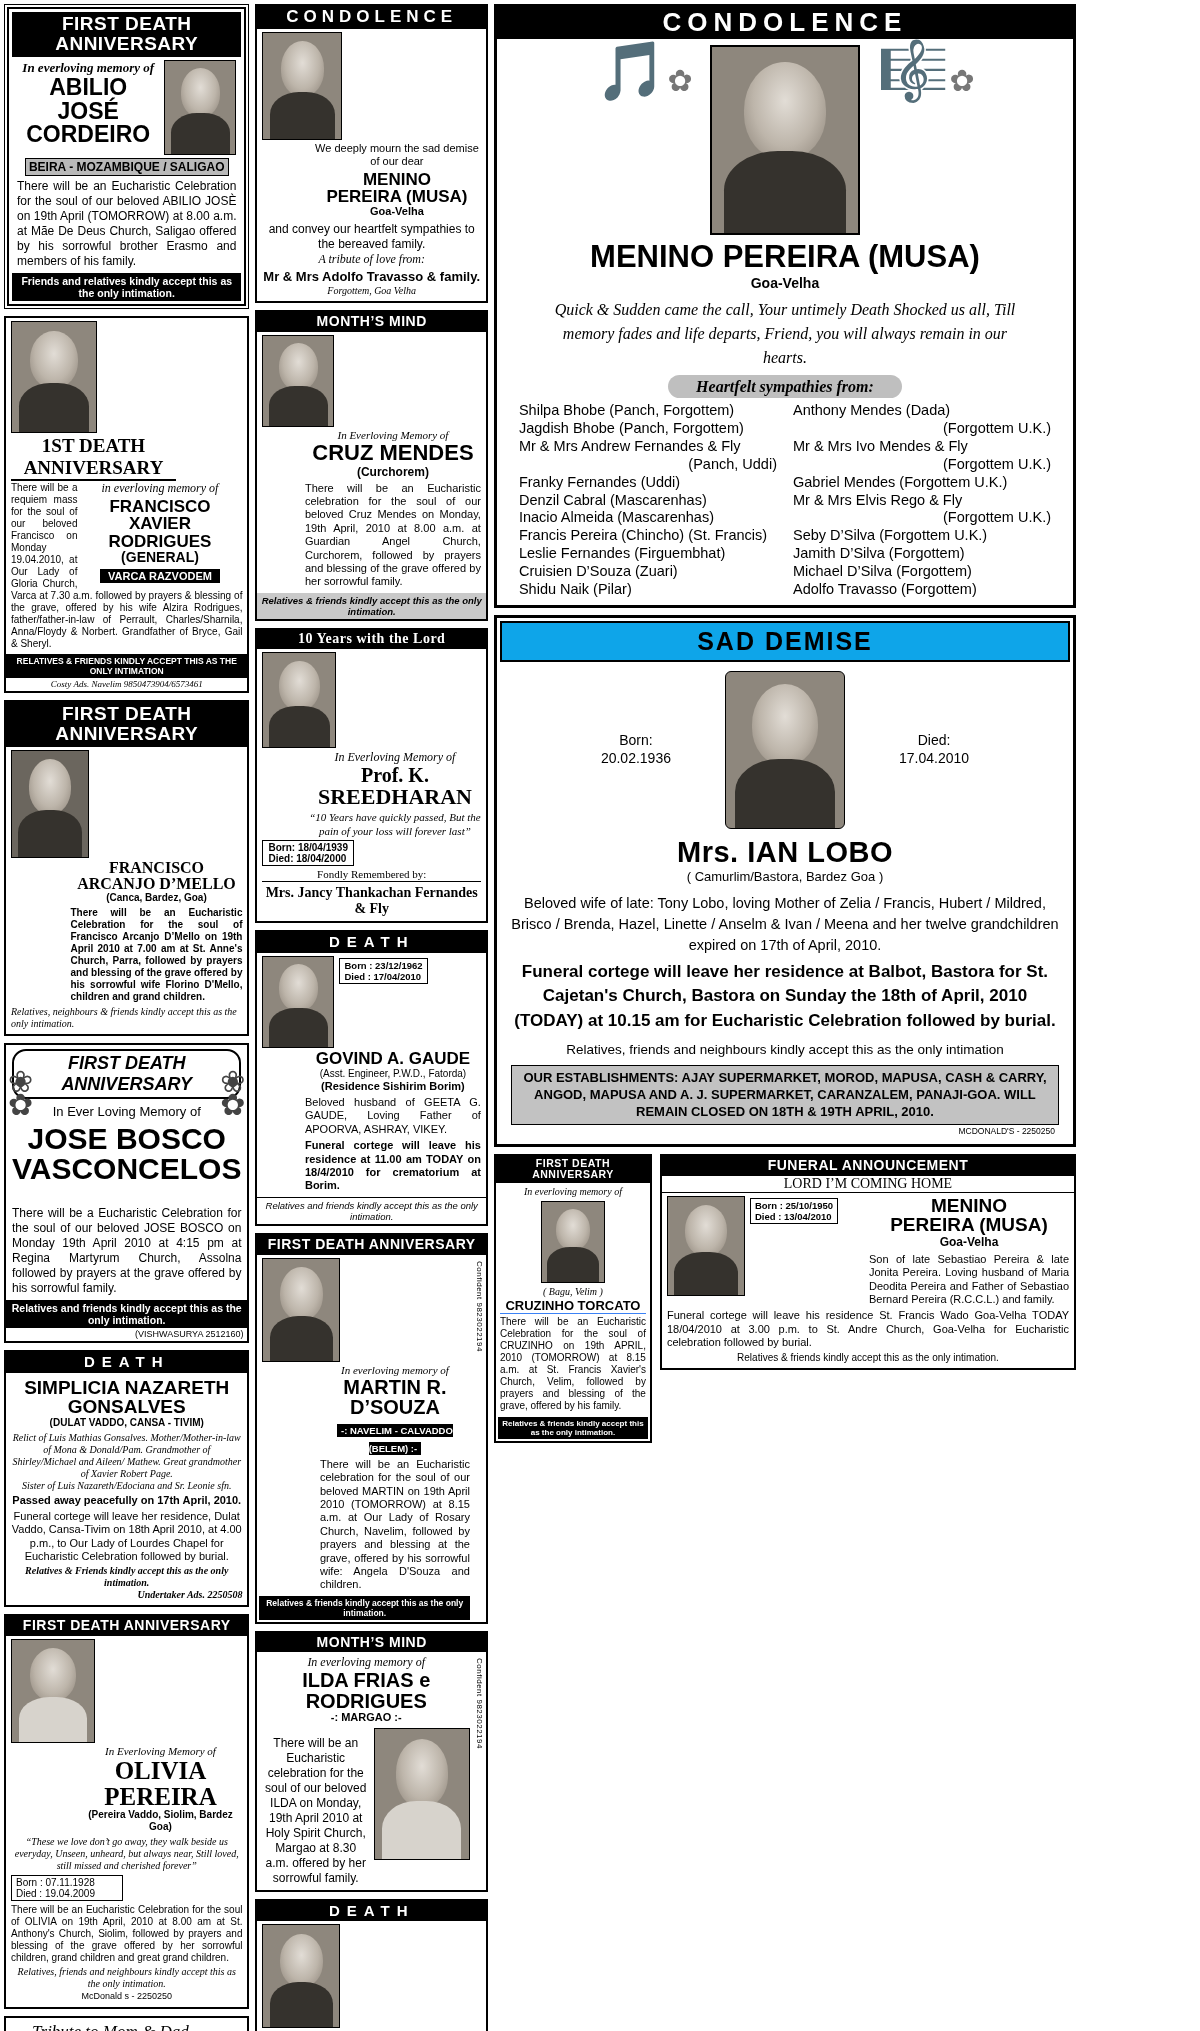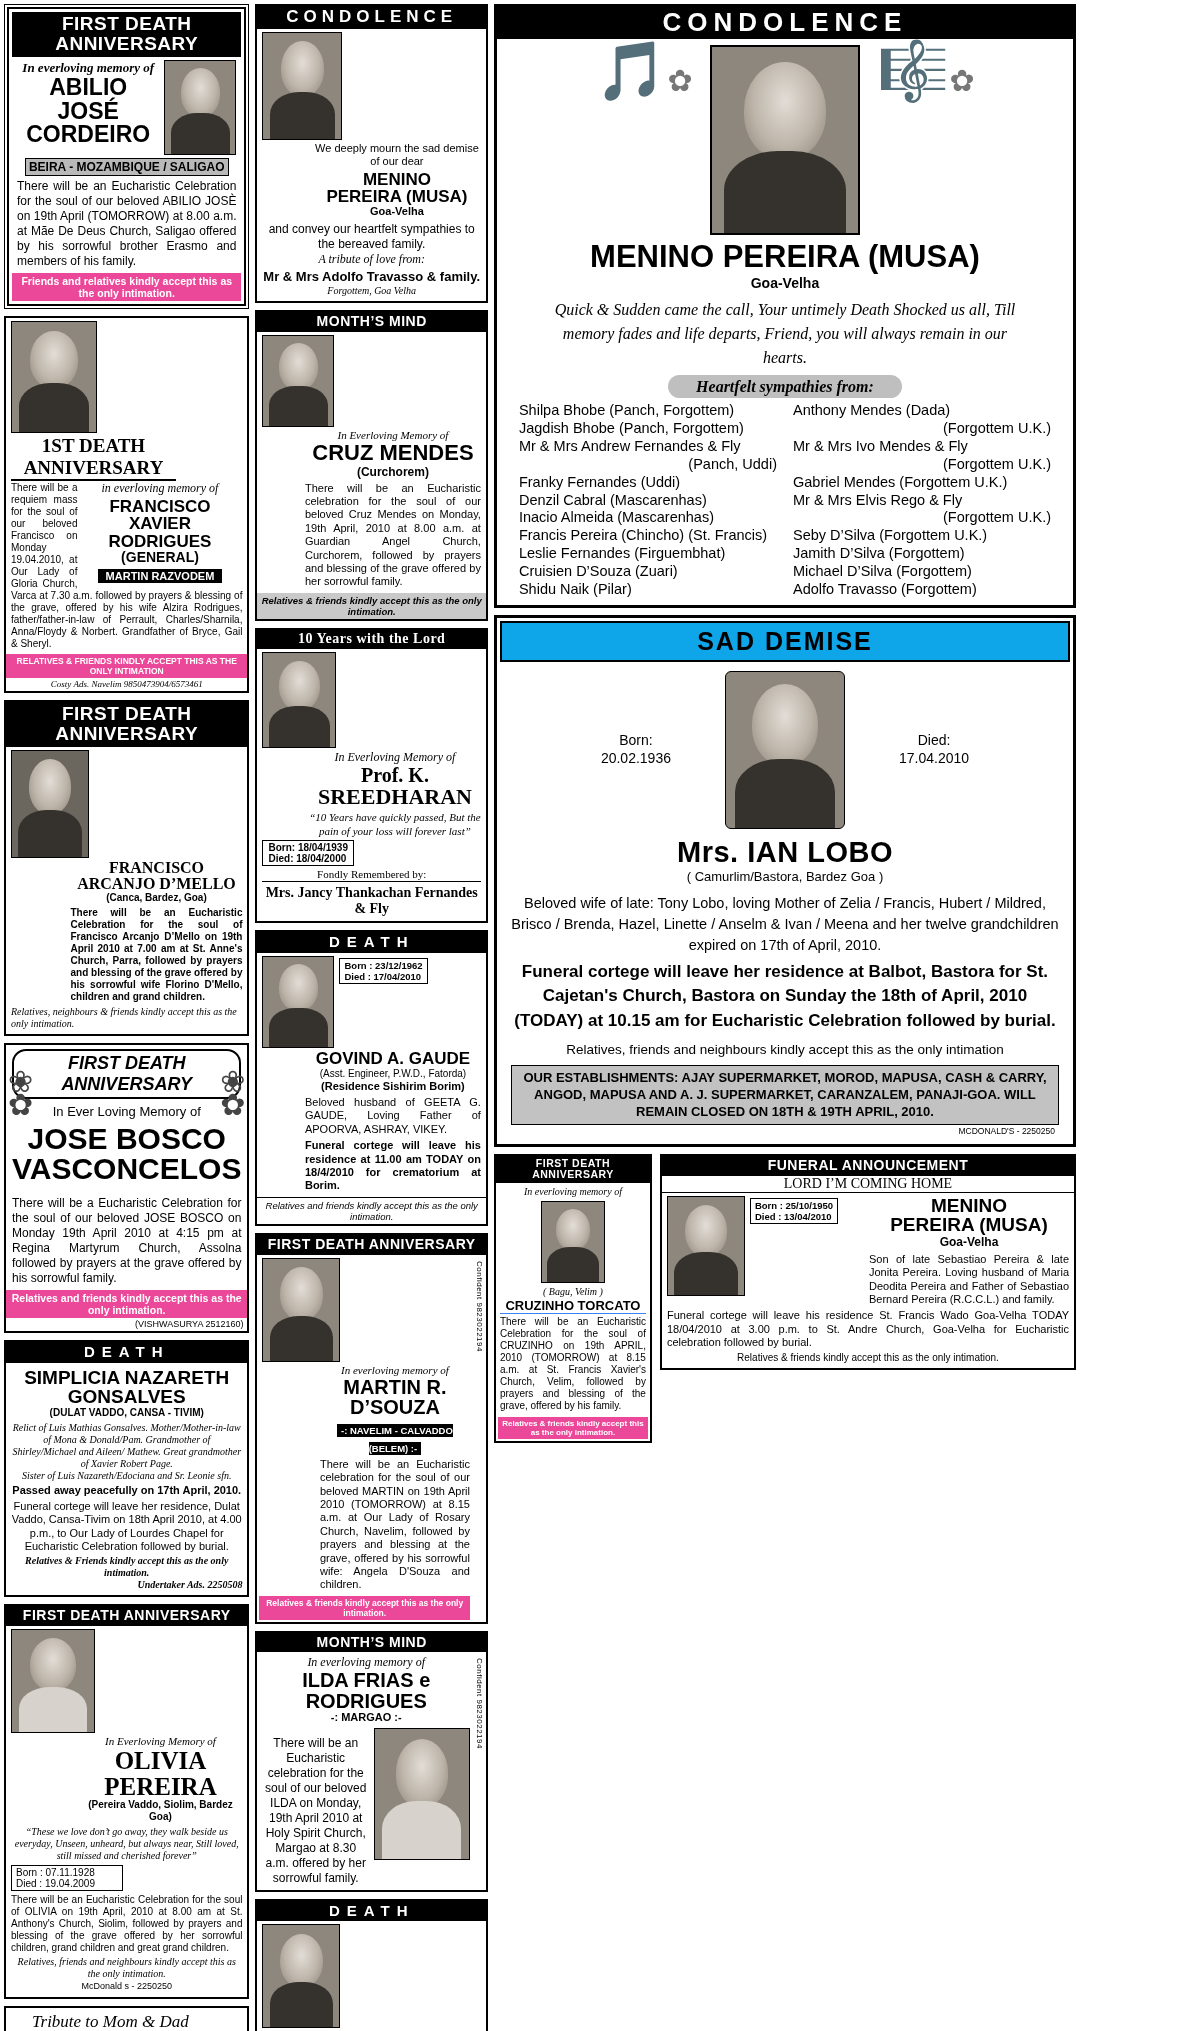--- a/index.html
+++ b/index.html
@@ -41,21 +41,21 @@
   .j { text-align:justify; }
   .b { font-weight:bold; }
   .nm { font-weight:bold; text-align:center; line-height:1.02; }
 
   .greybar {
     background:#b9b9b9; color:#000; font-weight:bold;
     text-align:center; font-size:12px; padding:1px 3px;
     border:1px solid #000; display:inline-block;
   }
   .footnote {
-    background:#ec4899; color:#fff; text-align:center;
+    background:#000000; color:#fff; text-align:center;
     font-weight:bold; font-size:10.5px; padding:2px 2px;
   }
   .footnote.grey { background:#c9c9c9; color:#000; font-style:italic; font-weight:bold; font-size:9.5px; }
   .footnote.plain { background:#fff; color:#000; font-style:italic; font-weight:normal; font-size:9.5px; }
 
   
   .photo {
     background:
       radial-gradient(ellipse 42% 34% at 50% 30%, #cfc8c0 0%, #9b9views 1%, #8d8578 55%, #6d665c 100%),
       linear-gradient(175deg,#d8d4ce 0%, #a8a29a 45%, #6f6a62 100%);
@@ -130,21 +130,21 @@
 
     <div class="ad">
       <div class="body">
         <div class="photo fl" style="width:86px;height:112px;"></div>
         <div class="c b serif" style="font-size:19px;border-bottom:2px solid #000;display:inline-block;width:165px;">1ST DEATH ANNIVERSARY</div>
         <div class="c ital s12" style="width:165px;float:right;">in everloving memory of</div>
         <div class="nm" style="font-size:17px;width:165px;float:right;margin-top:2px;">FRANCISCO XAVIER</div>
         <div class="nm" style="font-size:17px;width:165px;float:right;">RODRIGUES</div>
         <div class="nm" style="font-size:14px;width:165px;float:right;">(GENERAL)</div>
         <div style="width:165px;float:right;text-align:center;margin:2px 0 2px;">
-          <span style="background:#000;color:#fff;font-weight:bold;font-size:11px;padding:1px 8px;">MARTIN RAZVODEM</span>
+          <span style="background:#000;color:#fff;font-weight:bold;font-size:11px;padding:1px 8px;">VARCA RAZVODEM</span>
         </div>
         <div class="j s10" style="margin-top:1px;">There will be a requiem mass for the soul of our beloved Francisco on Monday 19.04.2010, at Our Lady of Gloria Church, Varca at 7.30 a.m. followed by prayers &amp; blessing of the grave, offered by his wife Alzira Rodrigues, father/father-in-law of Perrault, Charles/Sharnila, Anna/Floydy &amp; Norbert. Grandfather of Bryce, Gail &amp; Sheryl.</div>
         <div class="clr"></div>
       </div>
       <div class="footnote" style="font-size:8.5px;">RELATIVES &amp; FRIENDS KINDLY ACCEPT THIS AS THE ONLY INTIMATION</div>
       <div class="cred c ital">Costy Ads. Navelim 9850473904/6573461</div>
     </div>
 
     <div class="ad">
       <div class="banner">FIRST DEATH ANNIVERSARY</div>
@@ -160,21 +160,21 @@
     </div>
 
     <div class="ad">
       <div class="body" style="padding:4px 6px;position:relative;">
         <div style="position:absolute;left:2px;top:26px;font-size:30px;line-height:.75;color:#444;">❀<br>✿</div>
         <div style="position:absolute;right:2px;top:26px;font-size:30px;line-height:.75;color:#444;">❀<br>✿</div>
         <div class="c b" style="font-size:18px;border:2px solid #000;border-radius:14px;padding:2px 4px;font-style:italic;">FIRST DEATH ANNIVERSARY</div>
         <div class="c s13" style="margin-top:5px;">In Ever Loving Memory of</div>
         <div class="nm" style="font-size:30px;margin-top:3px;">JOSE BOSCO</div>
         <div class="nm" style="font-size:30px;">VASCONCELOS</div>
-        <div class="j s12" style="margin-top:11px;">There will be a Eucharistic Celebration for the soul of our beloved JOSE BOSCO on Monday 19th April 2010 at 4:15 pm at Regina Martyrum Church, Assolna followed by prayers at the grave offered by his sorrowful family.</div>
+        <div class="j s12" style="margin-top:21px;">There will be a Eucharistic Celebration for the soul of our beloved JOSE BOSCO on Monday 19th April 2010 at 4:15 pm at Regina Martyrum Church, Assolna followed by prayers at the grave offered by his sorrowful family.</div>
       </div>
       <div class="footnote">Relatives and friends kindly accept this as the only intimation.</div>
       <div class="cred">(VISHWASURYA 2512160)</div>
     </div>
 
     <div class="ad">
       <div class="banner spaced">DEATH</div>
       <div class="body c">
         <div class="nm" style="font-size:19px;margin-top:2px;">SIMPLICIA NAZARETH</div>
         <div class="nm" style="font-size:19px;">GONSALVES</div>

